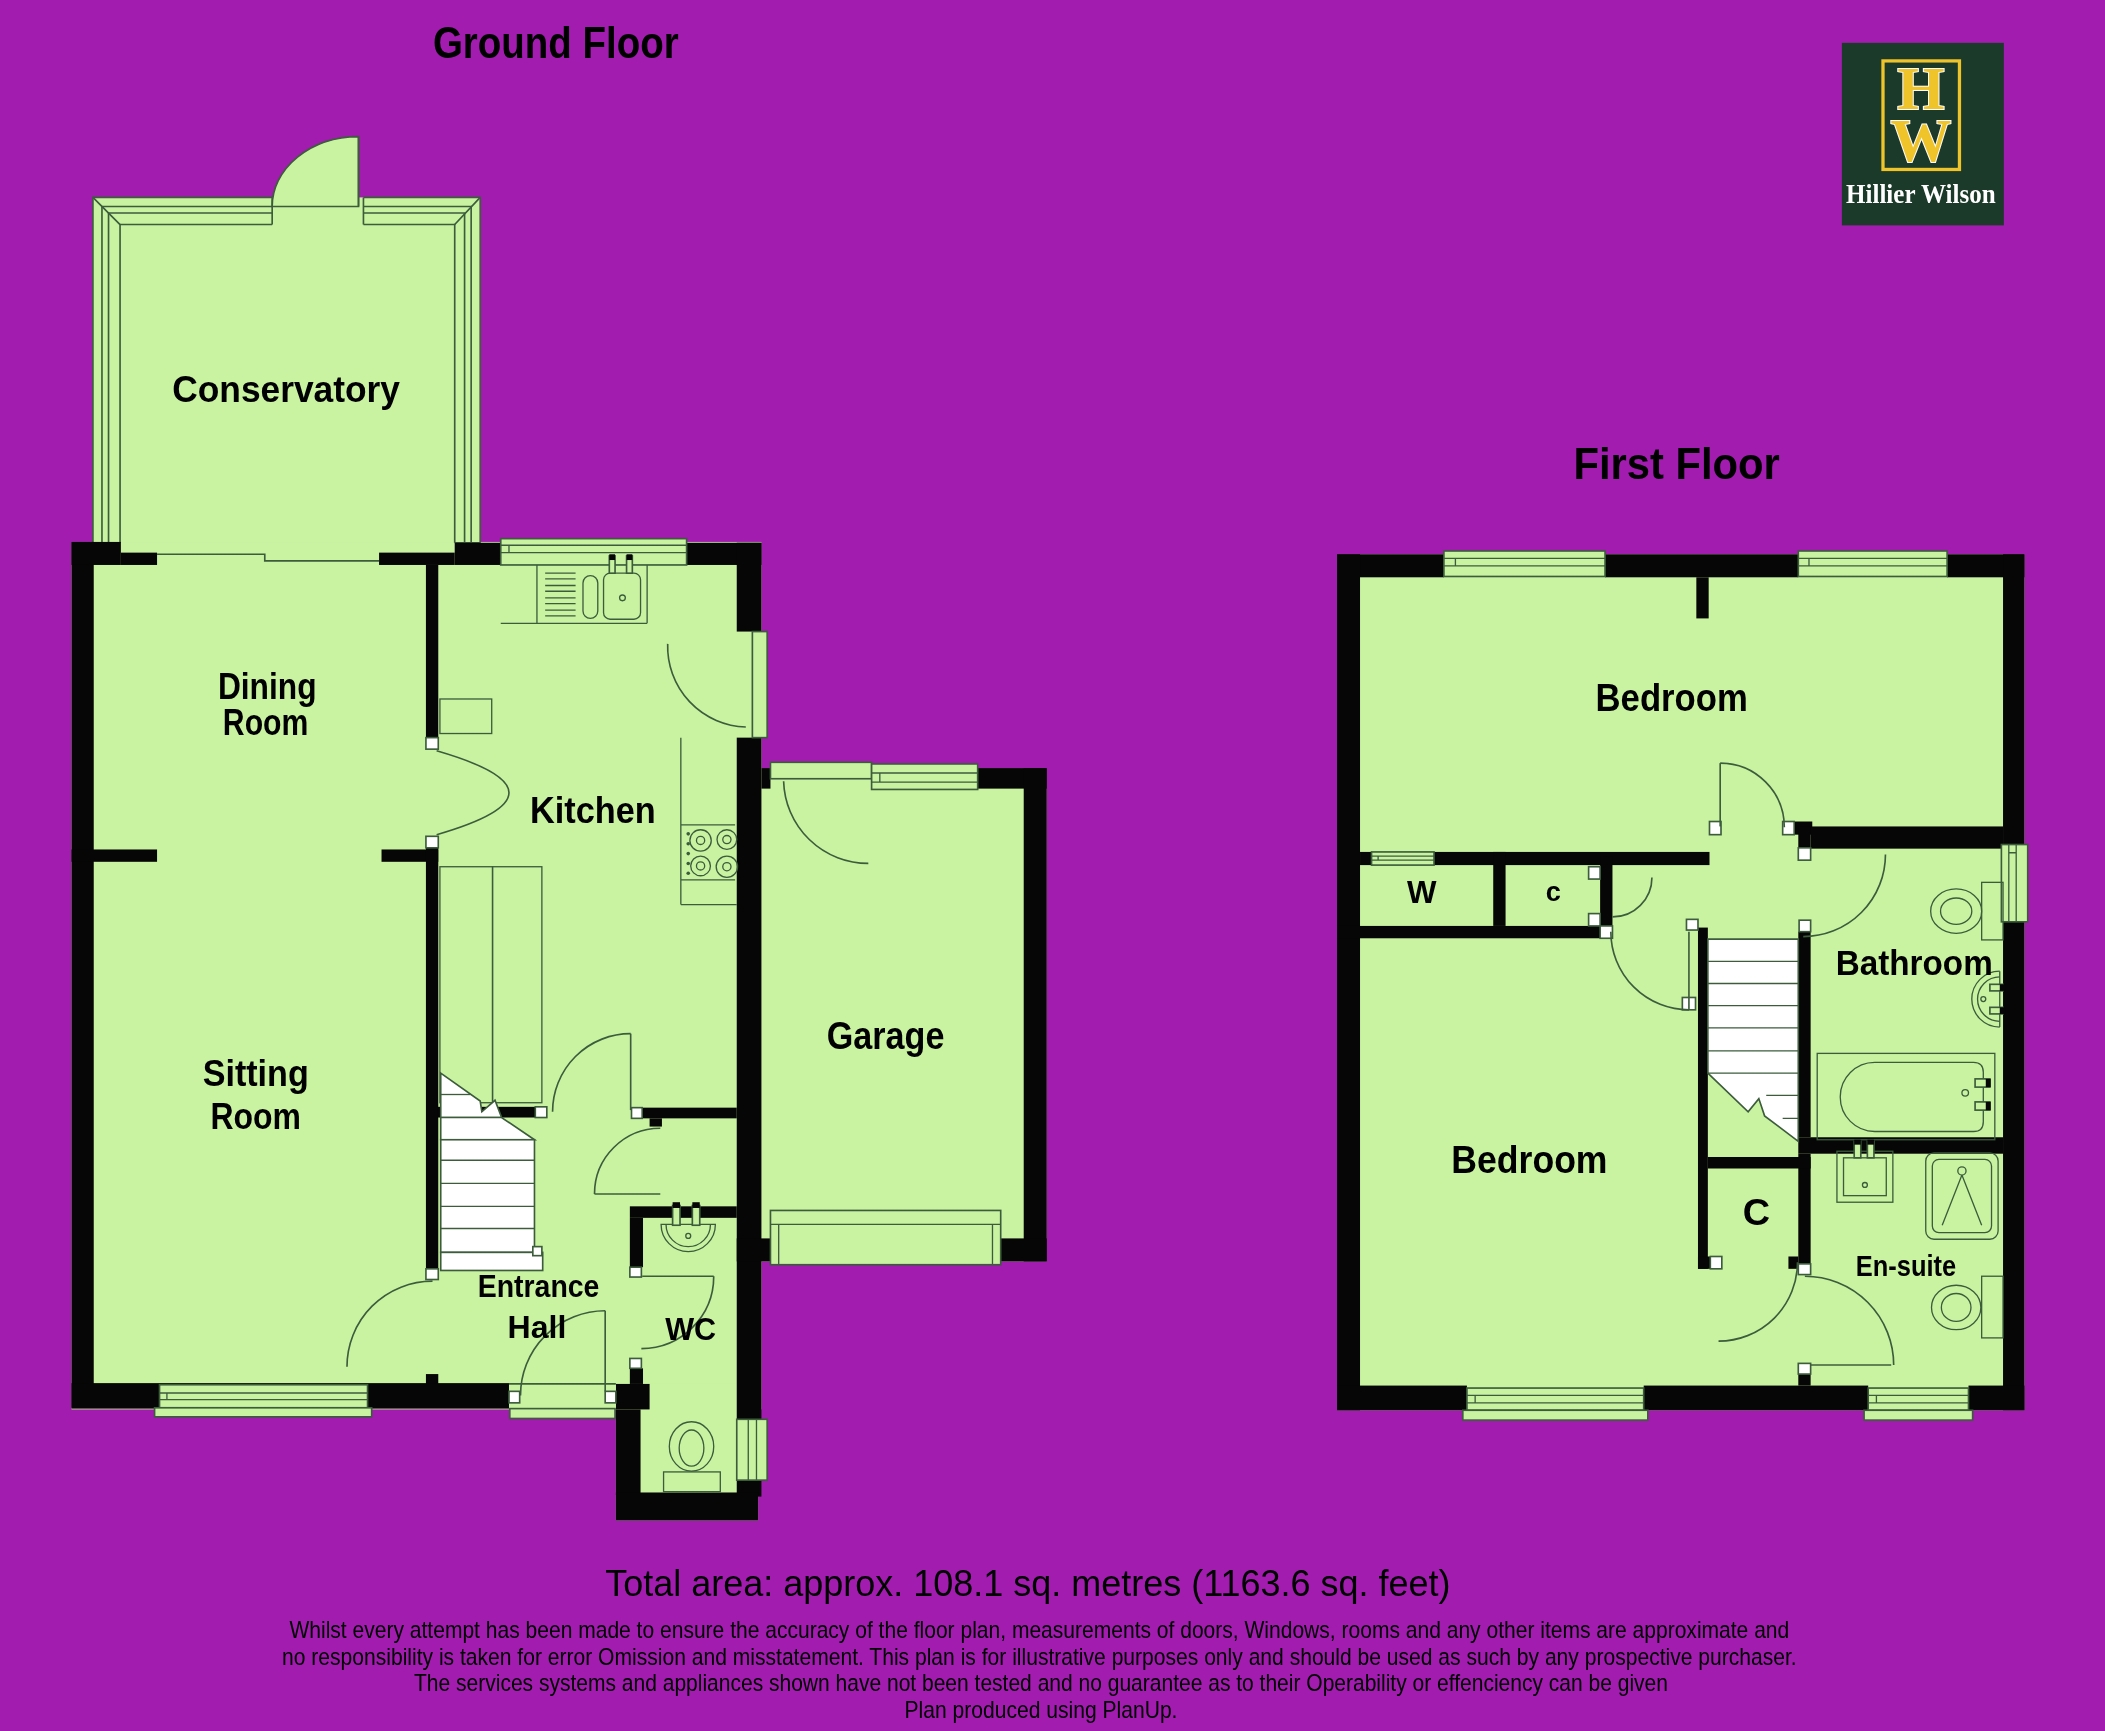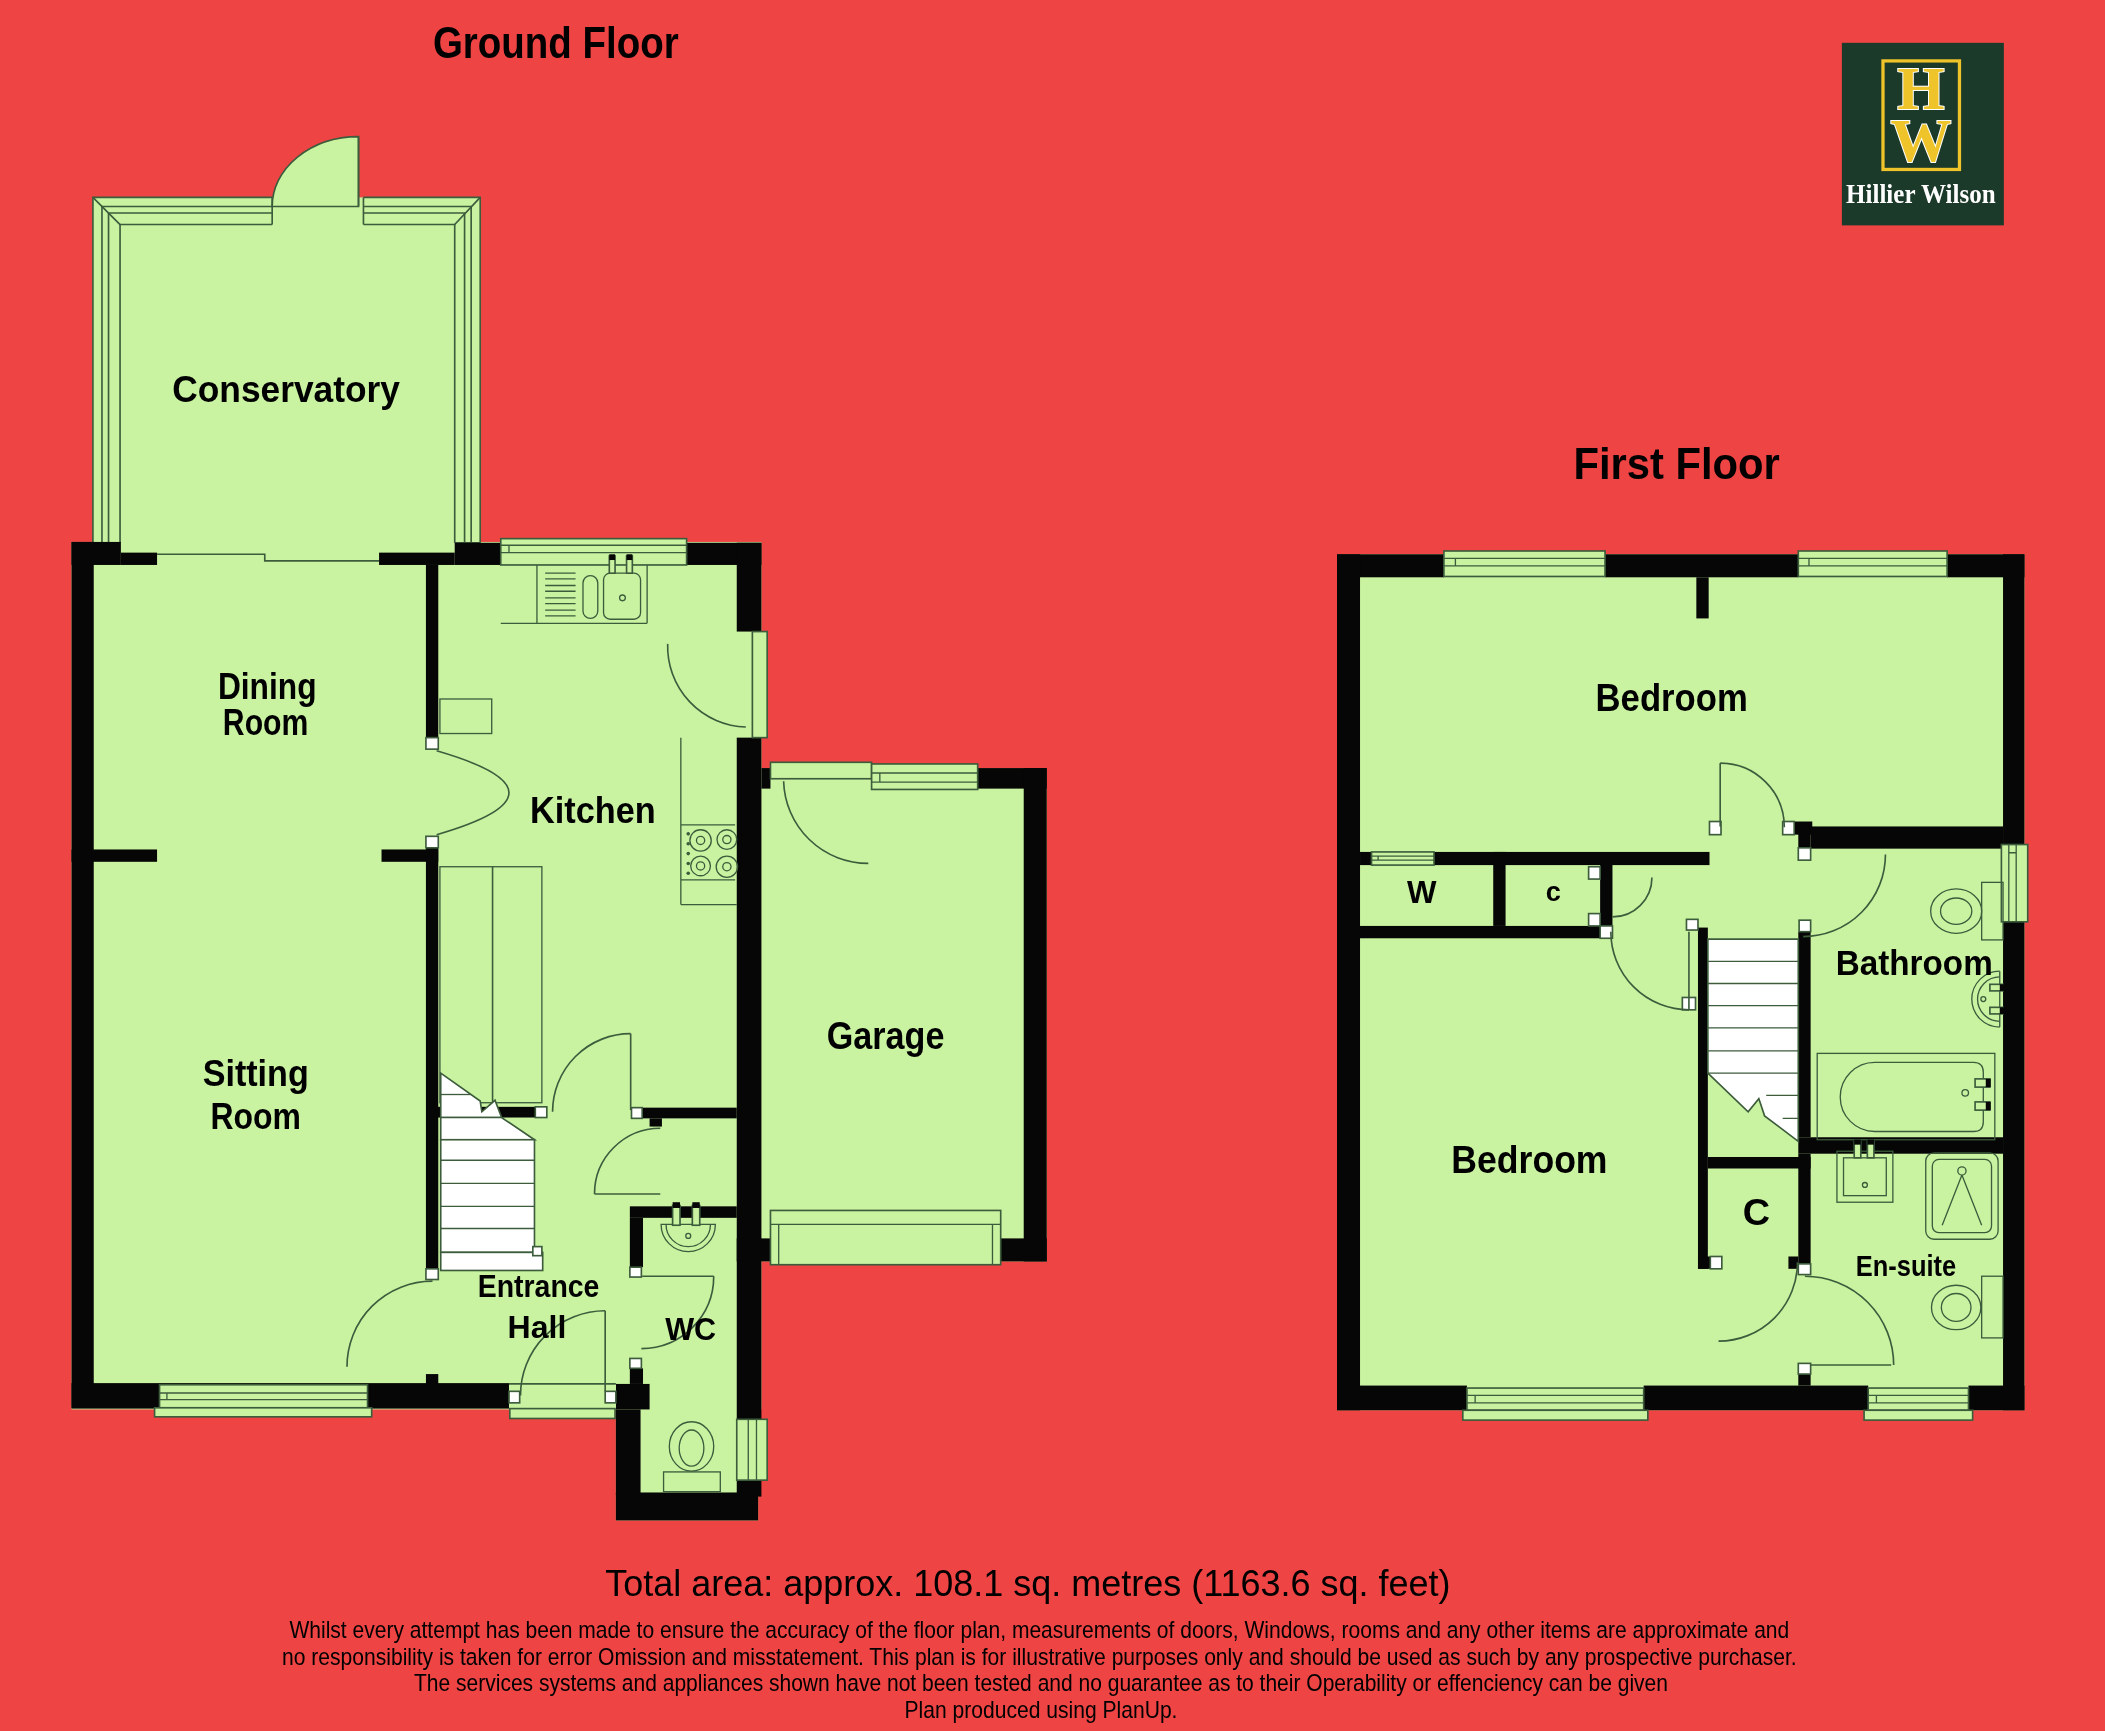--- a/index.html
+++ b/index.html
@@ -1,16 +1,16 @@
 <!DOCTYPE html>
 <html style="font-size:13px"><head>
 <meta charset="utf-8">
 <style>
   html,body{margin:0;padding:0;background:#ffffff;}
-  .page{position:relative;width:2105px;height:1731px;background:#ef4444;overflow:hidden;
+  .page{position:relative;width:2105px;height:1731px;background:#a21caf;overflow:hidden;
         font-family:"Liberation Sans", sans-serif;}
   svg{position:absolute;top:0;left:0;}
   text{font-family:"Liberation Sans", sans-serif;}
   .rl{font-weight:bold;}
 </style>
 </head>
 <body>
 <div class="page">
 <svg width="2105" height="1731" viewBox="0 0 2560 2105">
 <defs>

